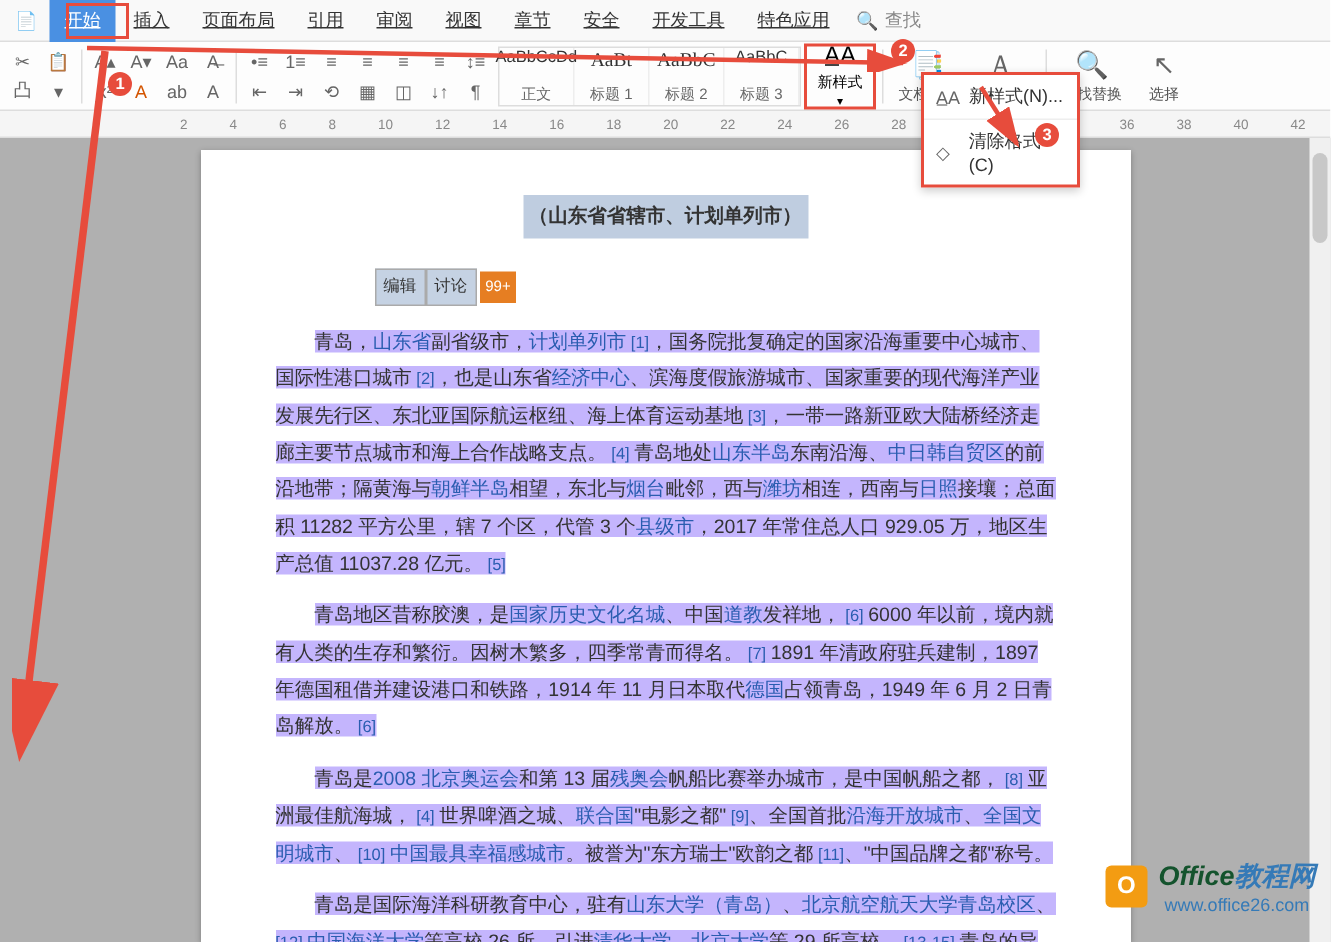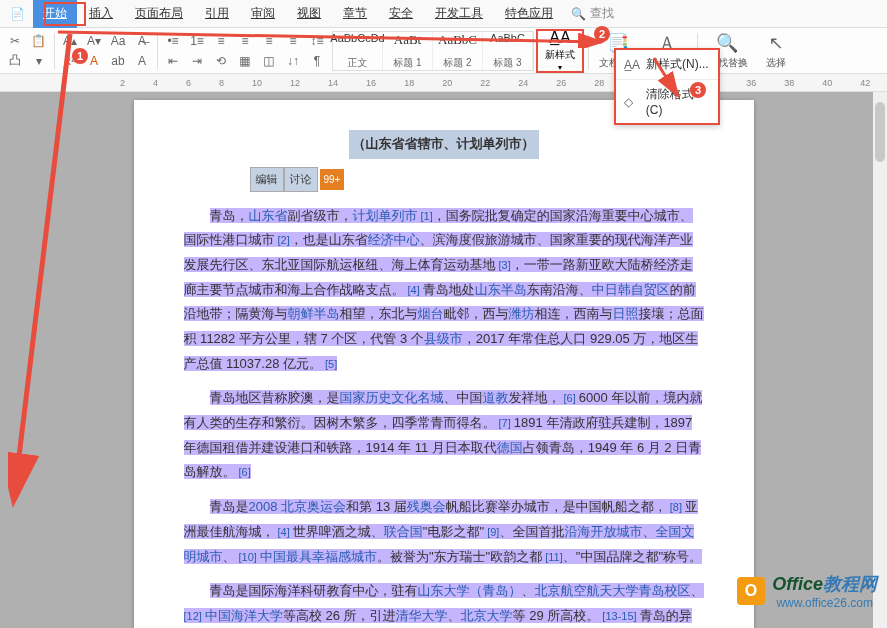--- a/index.html
+++ b/index.html
@@ -36,21 +36,21 @@
     .dropdown-item { display: flex; align-items: center; gap: 6px; padding: 6px 8px; font-size: 12px; color: #333; }
     .dropdown-item:first-child { border-bottom: 1px solid #eee; }
     .dropdown-item .di-icon { width: 16px; font-size: 12px; color: #666; }
     
     .ruler { height: 18px; background: #f5f5f5; border-bottom: 1px solid #ddd; display: flex; align-items: center; padding-left: 120px; font-size: 9px; color: #888; gap: 28px; }
     .ruler span { position: relative; }
     
     .doc-area { background: #b0b0b0; height: 536px; padding: 8px 0 0 0; display: flex; justify-content: center; position: relative; overflow: hidden; }
     .page { width: 620px; background: #fff; box-shadow: 0 1px 4px rgba(0,0,0,0.3); padding: 30px 50px 20px 50px; font-size: 13px; line-height: 1.9; color: #333; position: relative; }
     
-    .title-block { text-align: center; }
+    .title-block { text-align: center; margin-bottom: 12px; }
     .title-block .ttxt { background: #bfcde0; padding: 2px 4px; font-weight: bold; display: inline-block; }
     
     .controls-row { margin: 8px 0 12px 66px; display: inline-flex; align-items: center; }
     .ctrl-btn { border: 1px solid #aaa; padding: 1px 5px; font-size: 11px; background: #c5d2e3; }
     .badge99 { background: #e67e22; color: #fff; padding: 1px 4px; font-size: 10px; margin-left: 2px; }
     
     .para { text-indent: 2em; margin-bottom: 10px; }
     .para span.sel { background: #c4b5fd; }
     .link { color: #2a5db0; }
     .ref { color: #2a5db0; font-size: 11px; }

